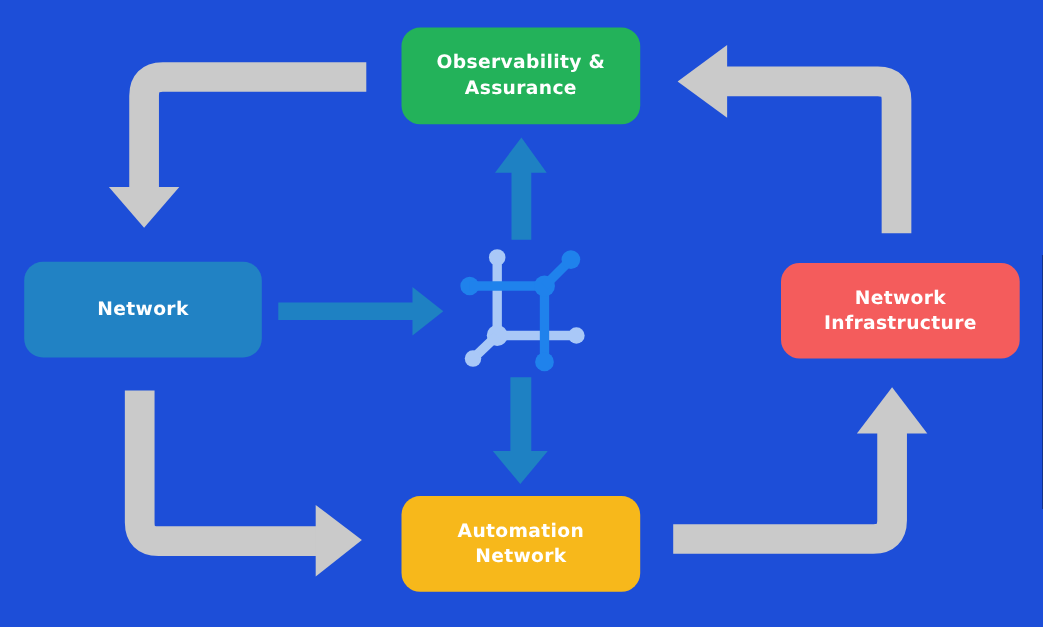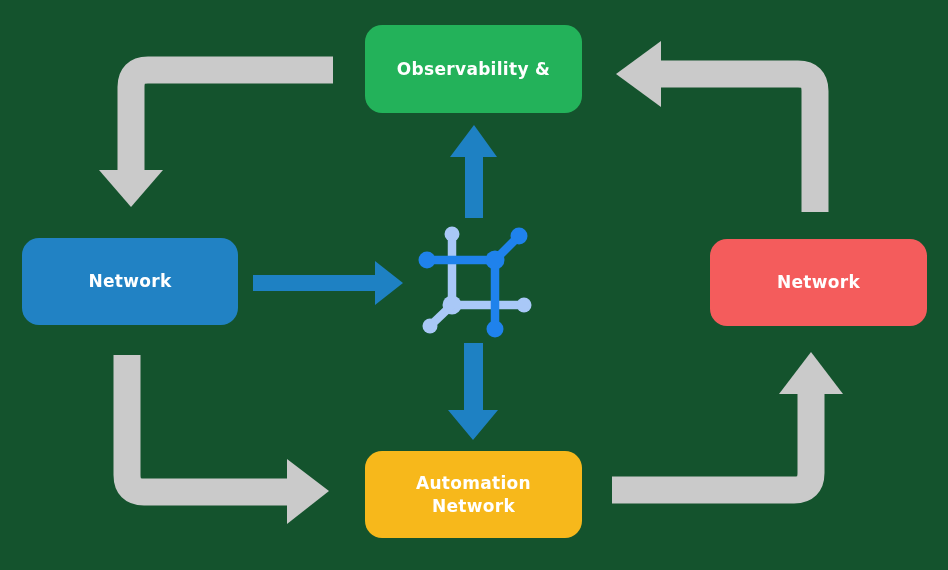--- a/index.html
+++ b/index.html
@@ -38,21 +38,21 @@
     position: absolute;
     left: 418px; top: 225px;
     width: 116px; height: 116px;
   }
   .flow-path { fill: none; stroke-width: 27px; }
   .icon-line { fill: none; stroke-width: 8.5px; }
 </style>
 </head>
 <body>
 
-<div class="stage" style="background: #14532d;">
+<div class="stage" style="background: #1d4ed8;">
 
   <svg class="layer" viewBox="0 0 948 570">
 
     <g>
       <path class="flow-path" d="M333,70 L148,70 Q131,70 131,87 L131,172" style="stroke: rgb(202, 202, 202);"></path>
       <polygon points="99,170 163,170 131,207" style="fill: rgb(202, 202, 202);"></polygon>
     </g>
 
     <g>
       <path class="flow-path" d="M127,355 L127,475 Q127,492 144,492 L289,492" style="stroke: rgb(202, 202, 202);"></path>
@@ -95,28 +95,30 @@
       <path class="icon-line" d="M77,35 L77,104" style="stroke: rgb(31, 130, 236);"></path>
       <circle cx="77" cy="104" r="8.5" style="fill: rgb(31, 130, 236);"></circle>
       <circle cx="77" cy="35" r="9.5" style="fill: rgb(31, 130, 236);"></circle>
       <path class="icon-line" d="M77,35 L100,12" style="stroke: rgb(31, 130, 236);"></path>
       <circle cx="101" cy="11" r="8.5" style="fill: rgb(31, 130, 236);"></circle>
     </g>
   </svg>
 
   <div class="node node-observability" style="background: rgb(35, 178, 90);">
     <span>Observability &amp;</span>
+    <span>Assurance</span>
   </div>
 
   <div class="node node-operations" style="background: rgb(33, 130, 196);">
     <span>Network</span>
   </div>
 
   <div class="node node-infrastructure" style="background: rgb(244, 92, 92);">
     <span>Network</span>
+    <span>Infrastructure</span>
   </div>
 
   <div class="node node-automation" style="background: rgb(247, 184, 27);">
     <span>Automation</span>
     <span>Network</span>
   </div>
 
 </div>
 
 </body></html>

